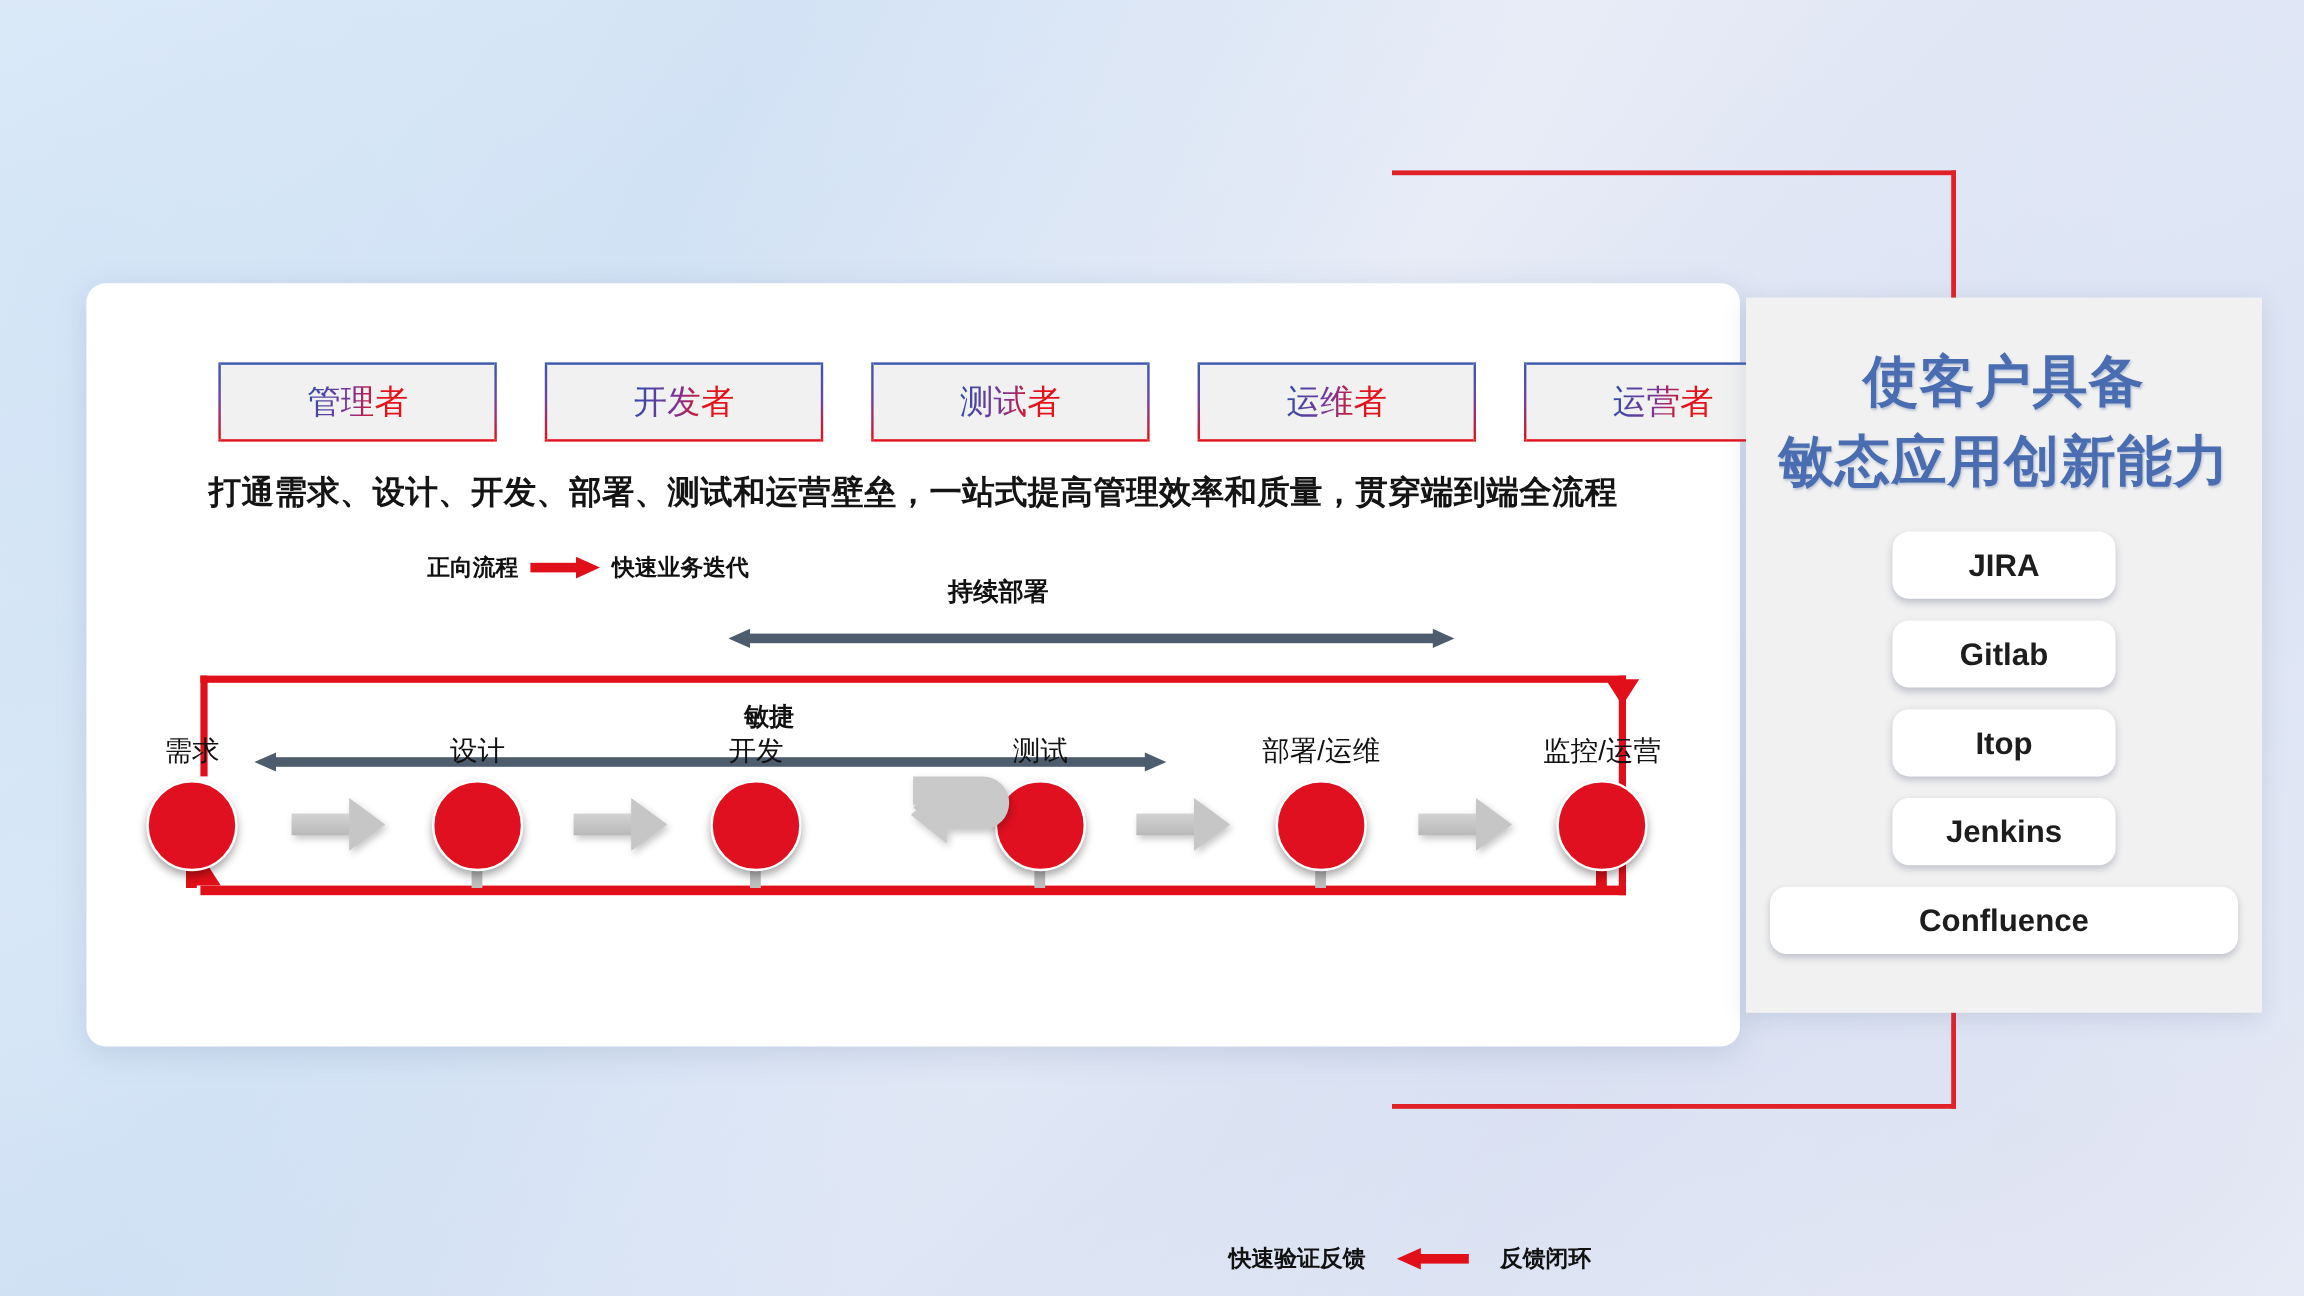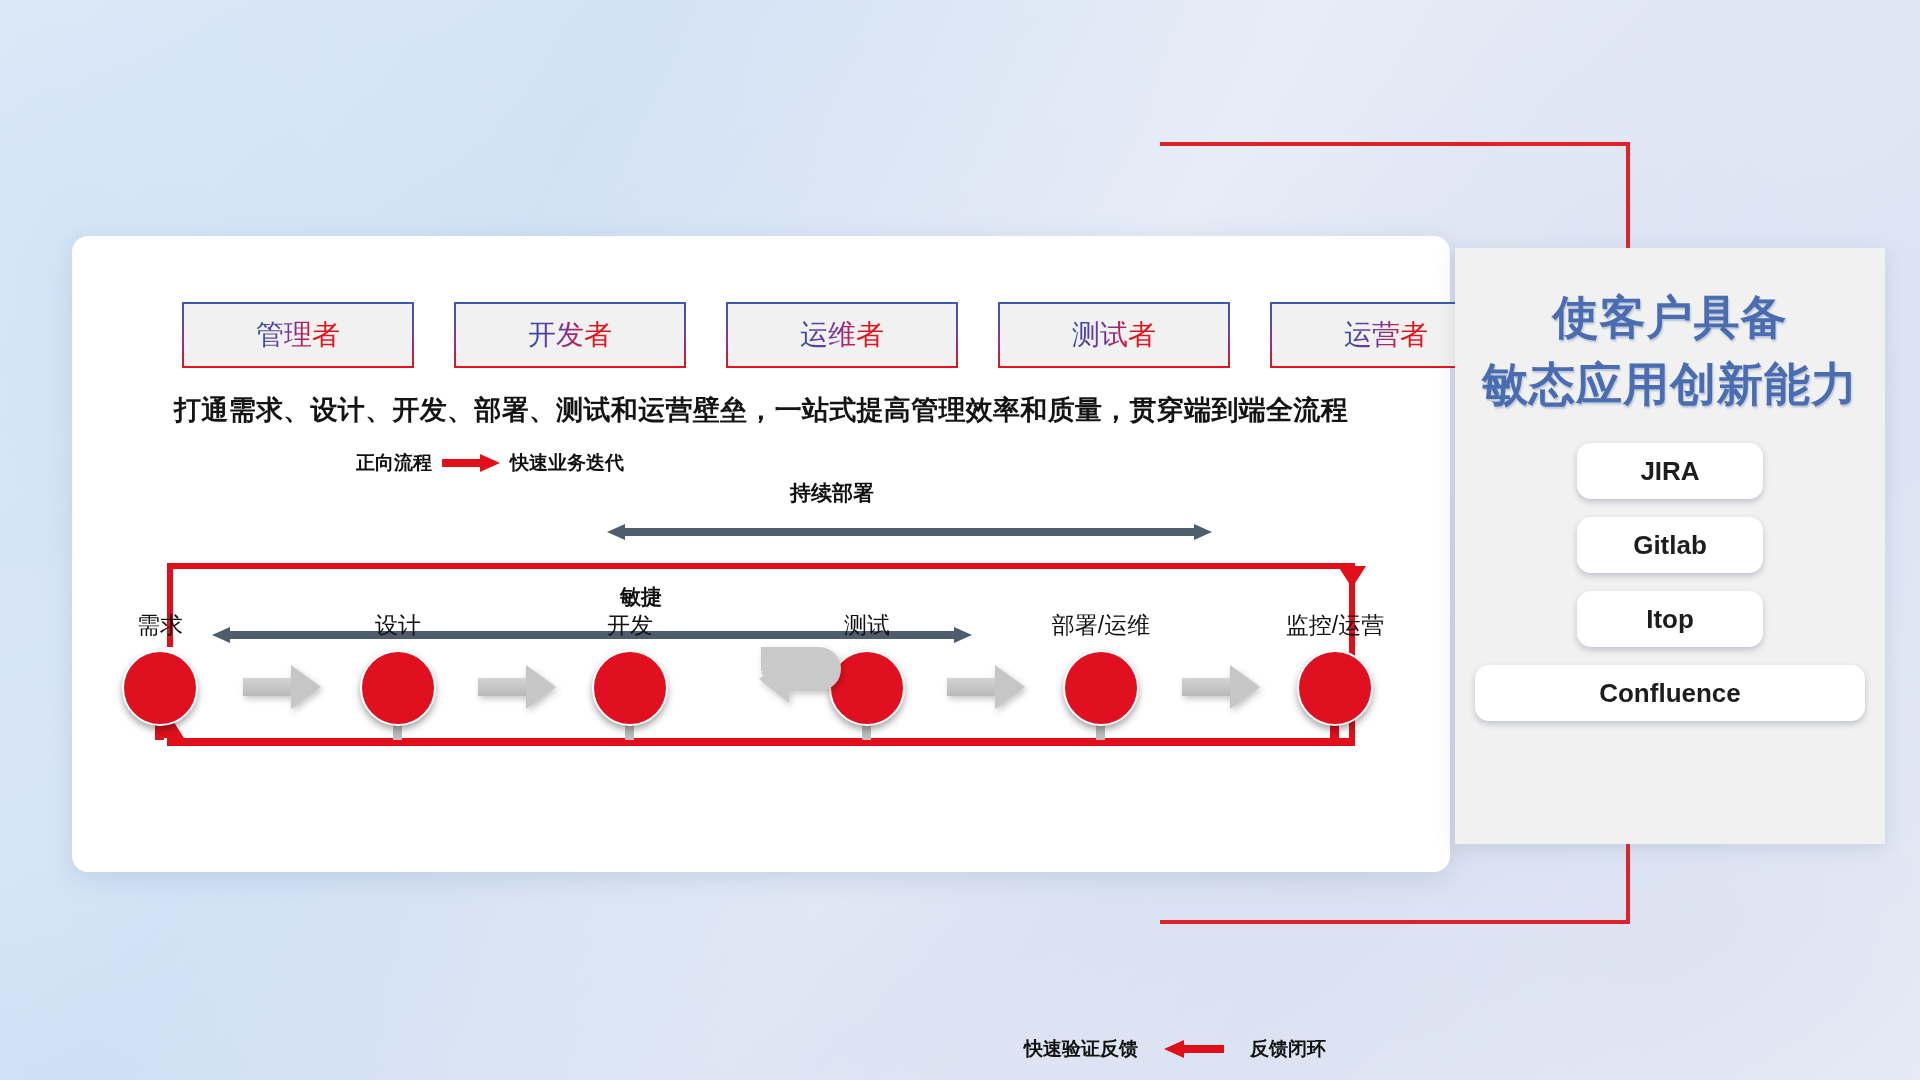--- a/index.html
+++ b/index.html
@@ -37,21 +37,21 @@
         display:flex;align-items:center;justify-content:center;}
   .role span{font-size:28px;font-weight:400;line-height:1;
              background:linear-gradient(100deg,#2f4ea8 0%,#7b3597 42%,#e4121b 72%,#e4121b 100%);
              -webkit-background-clip:text;background-clip:text;color:transparent;}
 
   
   #tagline{position:absolute;left:0;top:156px;width:100%;text-align:center;
            font-size:27px;font-weight:700;color:#141414;letter-spacing:.3px;}
 
   
-  #legend-fwd{position:absolute;left:284px;top:214px;display:flex;align-items:center;gap:10px;}
+  #legend-fwd{position:absolute;left:284px;top:224px;display:flex;align-items:center;gap:10px;}
   #legend-fwd .t{font-size:19px;font-weight:700;color:#111;}
   .arrow-red-sm{width:58px;height:18px;position:relative;}
   .arrow-red-sm .shaft{position:absolute;left:0;top:5px;width:40px;height:8px;background:#e10f19;}
   .arrow-red-sm .head{position:absolute;right:0;top:0;width:0;height:0;
       border-top:9px solid transparent;border-bottom:9px solid transparent;border-left:20px solid #e10f19;}
 
   #legend-back{position:absolute;left:952px;top:800px;display:flex;align-items:center;gap:26px;}
   #legend-back .t{font-size:19px;font-weight:700;color:#111;}
   .arrow-red-left{width:60px;height:18px;position:relative;}
   .arrow-red-left .shaft{position:absolute;right:0;top:5px;width:42px;height:8px;background:#e10f19;}
@@ -127,24 +127,24 @@
 <div id="card">
 
   <div id="roles">
     <div class="role">
       <span>管理者</span>
     </div>
     <div class="role">
       <span>开发者</span>
     </div>
     <div class="role">
+      <span>测试者</span>
+    </div>
+    <div class="role">
       <span>运维者</span>
-    </div>
-    <div class="role">
-      <span>测试者</span>
     </div>
     <div class="role">
       <span>运营者</span>
     </div>
   </div>
 
   <div id="tagline">打通需求、设计、开发、部署、测试和运营壁垒，一站式提高管理效率和质量，贯穿端到端全流程</div>
 
   <div id="legend-fwd">
     <div class="t">正向流程</div>
@@ -252,15 +252,16 @@
 
 <div id="panel">
   <h1>
     <span>使客户具备</span><br>
     <span>敏态应用创新能力</span>
   </h1>
   <div id="tools">
     <div class="tool half">JIRA</div>
     <div class="tool half">Gitlab</div>
     <div class="tool half">Itop</div>
+    <div class="tool half">Jenkins</div>
     <div class="tool full">Confluence</div>
   </div>
 </div>
 
 </body></html>

